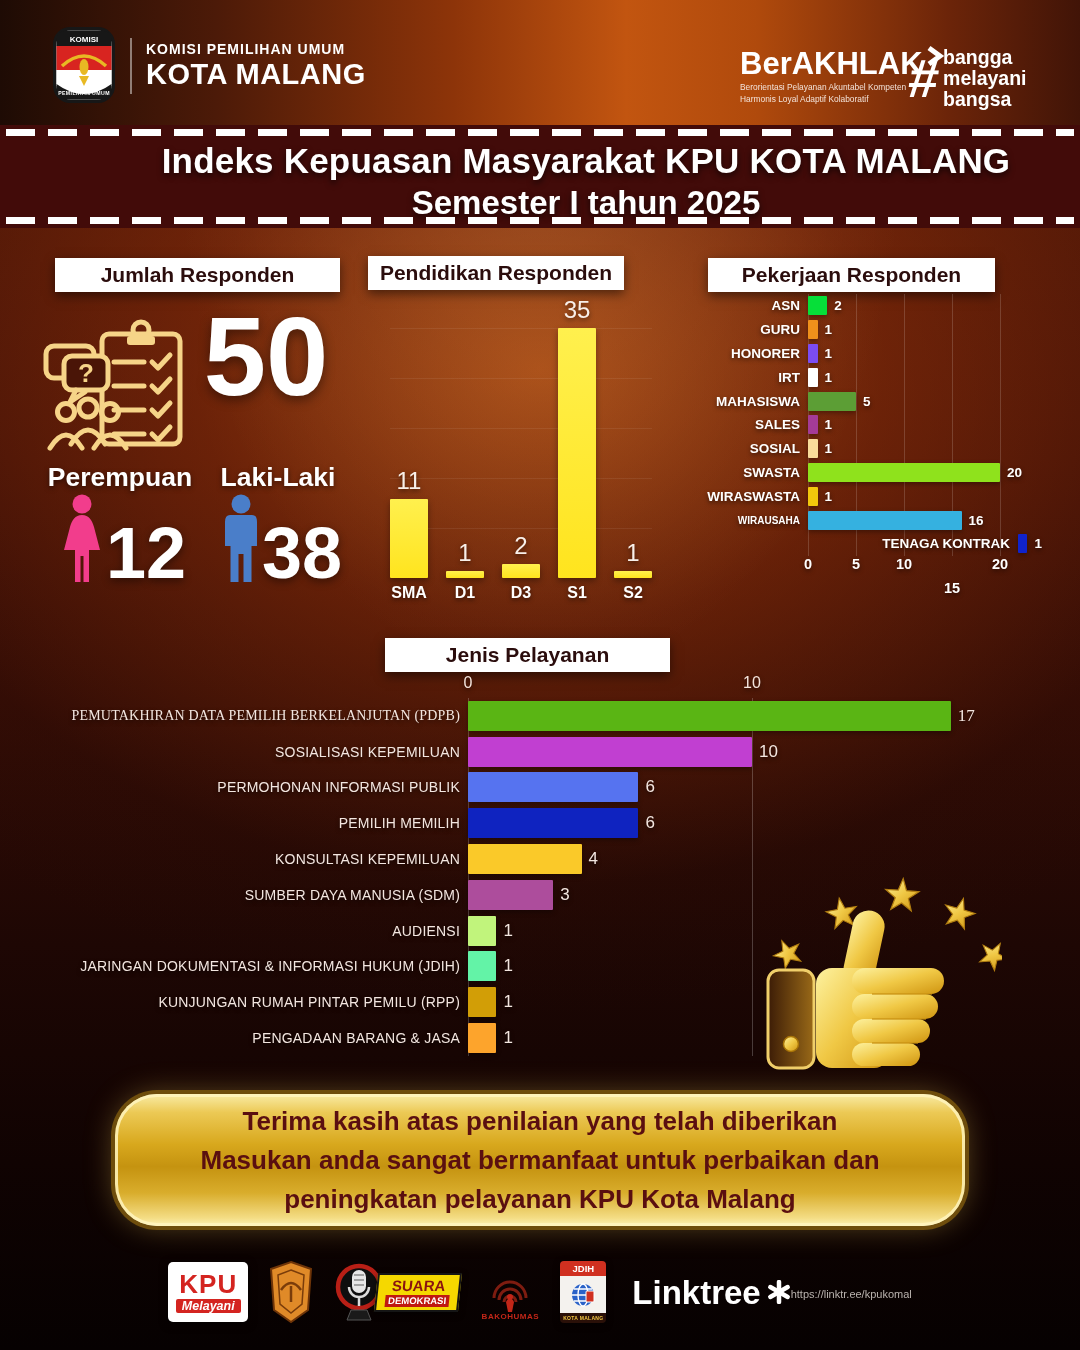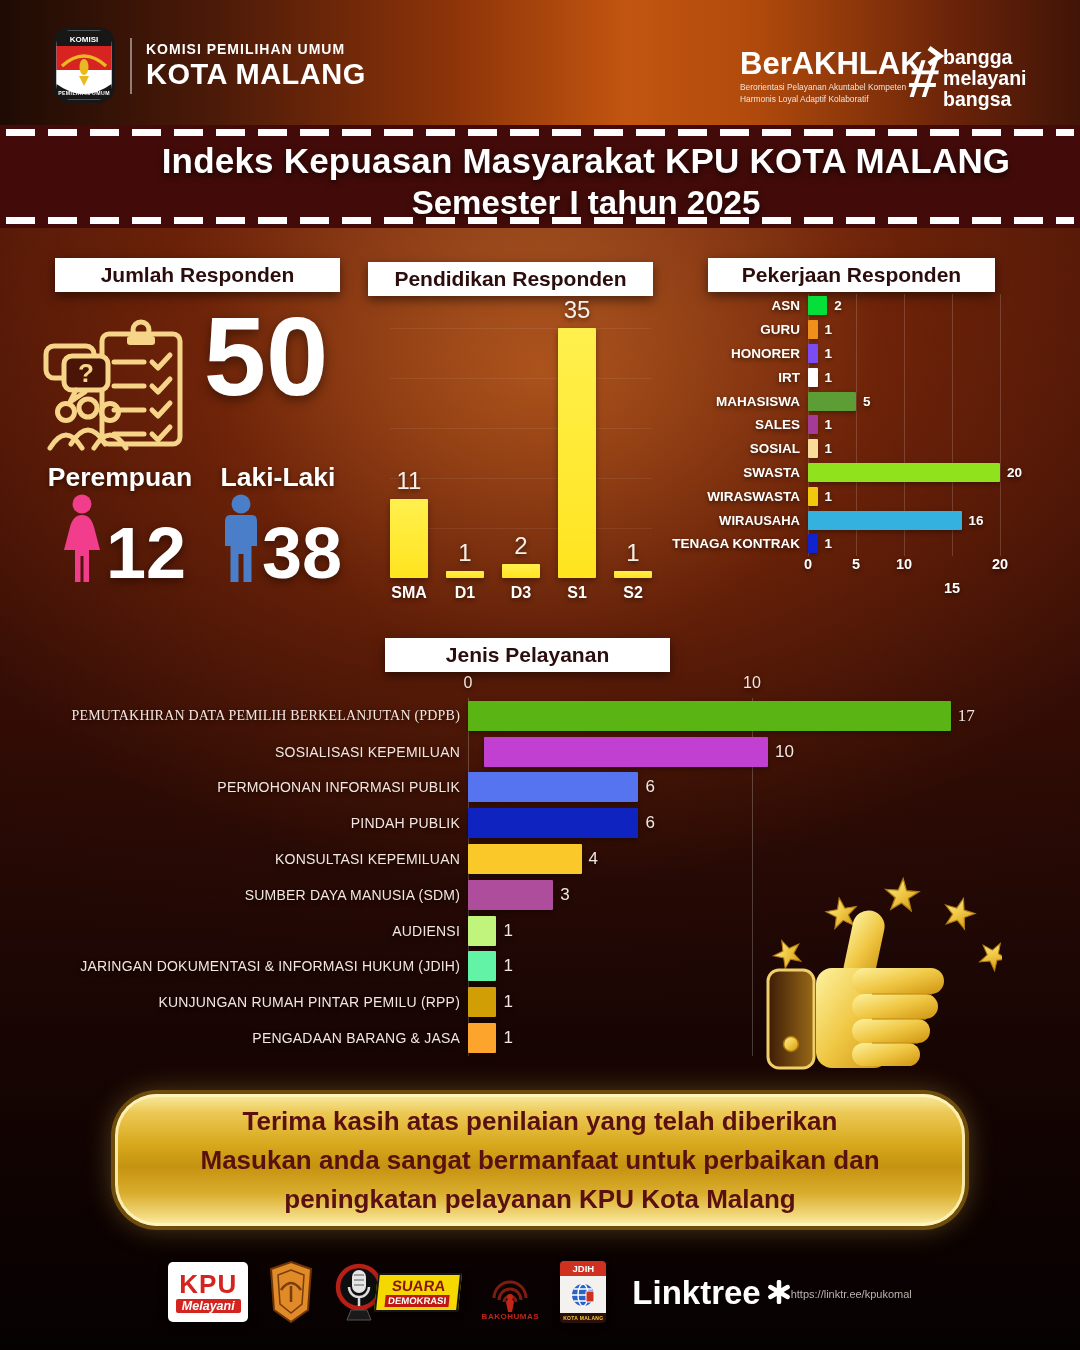--- a/index.html
+++ b/index.html
@@ -143,21 +143,21 @@
   </div>
 
   <div class="title-banner">
     <div class="title-text">
       <div class="title-l1">Indeks Kepuasan Masyarakat KPU KOTA MALANG</div>
       <div class="title-l2">Semester I tahun 2025</div>
     </div>
   </div>
 
   <div class="sec-h" style="left:55px;top:258px;width:285px">Jumlah Responden</div>
-  <div class="sec-h" style="left:368px;top:262px;width:285px">Pendidikan Responden</div>
+  <div class="sec-h" style="left:368px;top:256px;width:256px">Pendidikan Responden</div>
   <div class="sec-h" style="left:708px;top:258px;width:287px">Pekerjaan Responden</div>
   <div class="sec-h" style="left:385px;top:638px;width:285px">Jenis Pelayanan</div>
 
   <svg class="survey-icon" width="150" height="158" viewBox="0 0 150 158" fill="none" stroke="#f6d488" stroke-width="5" stroke-linecap="round" stroke-linejoin="round">
     <rect x="62" y="24" width="78" height="110" rx="7"></rect>
     <circle cx="101" cy="20" r="8"></circle>
     <rect x="87" y="26" width="28" height="9" rx="3" fill="#f6d488" stroke="none"></rect>
     <line x1="74" y1="52" x2="104" y2="52"></line>
       <path d="M112 52 l6 6 l12 -13"></path>
     <line x1="74" y1="76" x2="104" y2="76"></line>
@@ -294,27 +294,27 @@
           </div>
         </div>
         <div class="hrow" style="height: 23.8px;">
           <div class="hlabel" style="width: 148px; font-size: 13.5px;">WIRASWASTA</div>
           <div class="htrack" style="margin-left: 8px;">
             <div class="hbar" style="width: 9.6px; height: 19px; background: rgb(242, 200, 12);"></div>
             <span class="hval" style="font-size: 13.5px;">1</span>
           </div>
         </div>
         <div class="hrow" style="height: 23.8px;">
-          <div class="hlabel" style="width: 148px; font-size: 13px;">WIRAUSAHA</div>
+          <div class="hlabel" style="width: 148px; font-size: 10px;">WIRAUSAHA</div>
           <div class="htrack" style="margin-left: 8px;">
             <div class="hbar" style="width: 153.6px; height: 19px; background: rgb(53, 177, 224);"></div>
             <span class="hval" style="font-size: 13.5px;">16</span>
           </div>
         </div>
-        <div class="hrow" style="height: 23.8px;">
+        <div class="hrow" style="height: 23.8px; justify-content: flex-end;">
           <div class="hlabel" style="width: 148px; font-size: 13.5px;">TENAGA KONTRAK</div>
           <div class="htrack" style="margin-left: 8px;">
             <div class="hbar" style="width: 9.6px; height: 19px; background: rgb(16, 35, 204);"></div>
             <span class="hval" style="font-size: 13.5px;">1</span>
           </div>
         </div>
       </div>
       <div class="hticks">
         <span class="htick" style="left: 156px; font-size: 14.5px;">0</span>
         <span class="htick" style="left: 204px; font-size: 14.5px;">5</span>
@@ -334,36 +334,36 @@
         <span class="hgridline" style="left: 284px; background: rgba(255, 255, 255, 0.22);"></span>
       </div>
       <div>
         <div class="hrow" style="height: 35.8px; font-family: Liberation Serif, serif;">
           <div class="hlabel" style="width: 415px; font-size: 14px;">PEMUTAKHIRAN DATA PEMILIH BERKELANJUTAN (PDPB)</div>
           <div class="htrack" style="margin-left: 8px;">
             <div class="hbar" style="width: 482.8px; height: 30px; background: rgb(90, 181, 20);"></div>
             <span class="hval" style="font-size: 17px;">17</span>
           </div>
         </div>
-        <div class="hrow" style="height: 35.8px; gap: 16px;">
+        <div class="hrow" style="height: 35.8px;">
           <div class="hlabel" style="width: 415px; font-size: 14px;">SOSIALISASI KEPEMILUAN</div>
           <div class="htrack" style="margin-left: 8px;">
             <div class="hbar" style="width: 284px; height: 30px; background: rgb(193, 63, 209);"></div>
             <span class="hval" style="font-size: 17px;">10</span>
           </div>
         </div>
         <div class="hrow" style="height: 35.8px;">
           <div class="hlabel" style="width: 415px; font-size: 14px;">PERMOHONAN INFORMASI PUBLIK</div>
           <div class="htrack" style="margin-left: 8px;">
             <div class="hbar" style="width: 170.4px; height: 30px; background: rgb(86, 115, 240);"></div>
             <span class="hval" style="font-size: 17px;">6</span>
           </div>
         </div>
         <div class="hrow" style="height: 35.8px;">
-          <div class="hlabel" style="width: 415px; font-size: 14px;">PINDAH PUBLIK</div>
+          <div class="hlabel" style="width: 415px; font-size: 14px;">PEMILIH MEMILIH</div>
           <div class="htrack" style="margin-left: 8px;">
             <div class="hbar" style="width: 170.4px; height: 30px; background: rgb(15, 35, 192);"></div>
             <span class="hval" style="font-size: 17px;">6</span>
           </div>
         </div>
         <div class="hrow" style="height: 35.8px;">
           <div class="hlabel" style="width: 415px; font-size: 14px;">KONSULTASI KEPEMILUAN</div>
           <div class="htrack" style="margin-left: 8px;">
             <div class="hbar" style="width: 113.6px; height: 30px; background: rgb(250, 201, 41);"></div>
             <span class="hval" style="font-size: 17px;">4</span>

